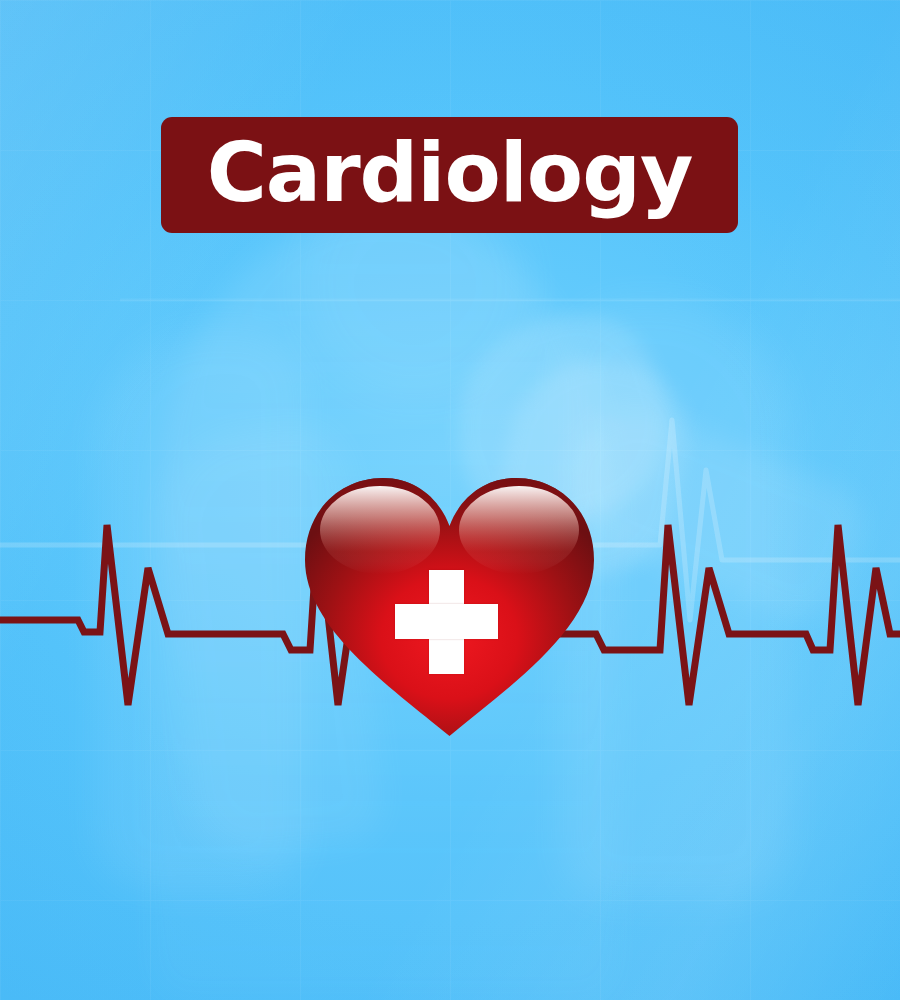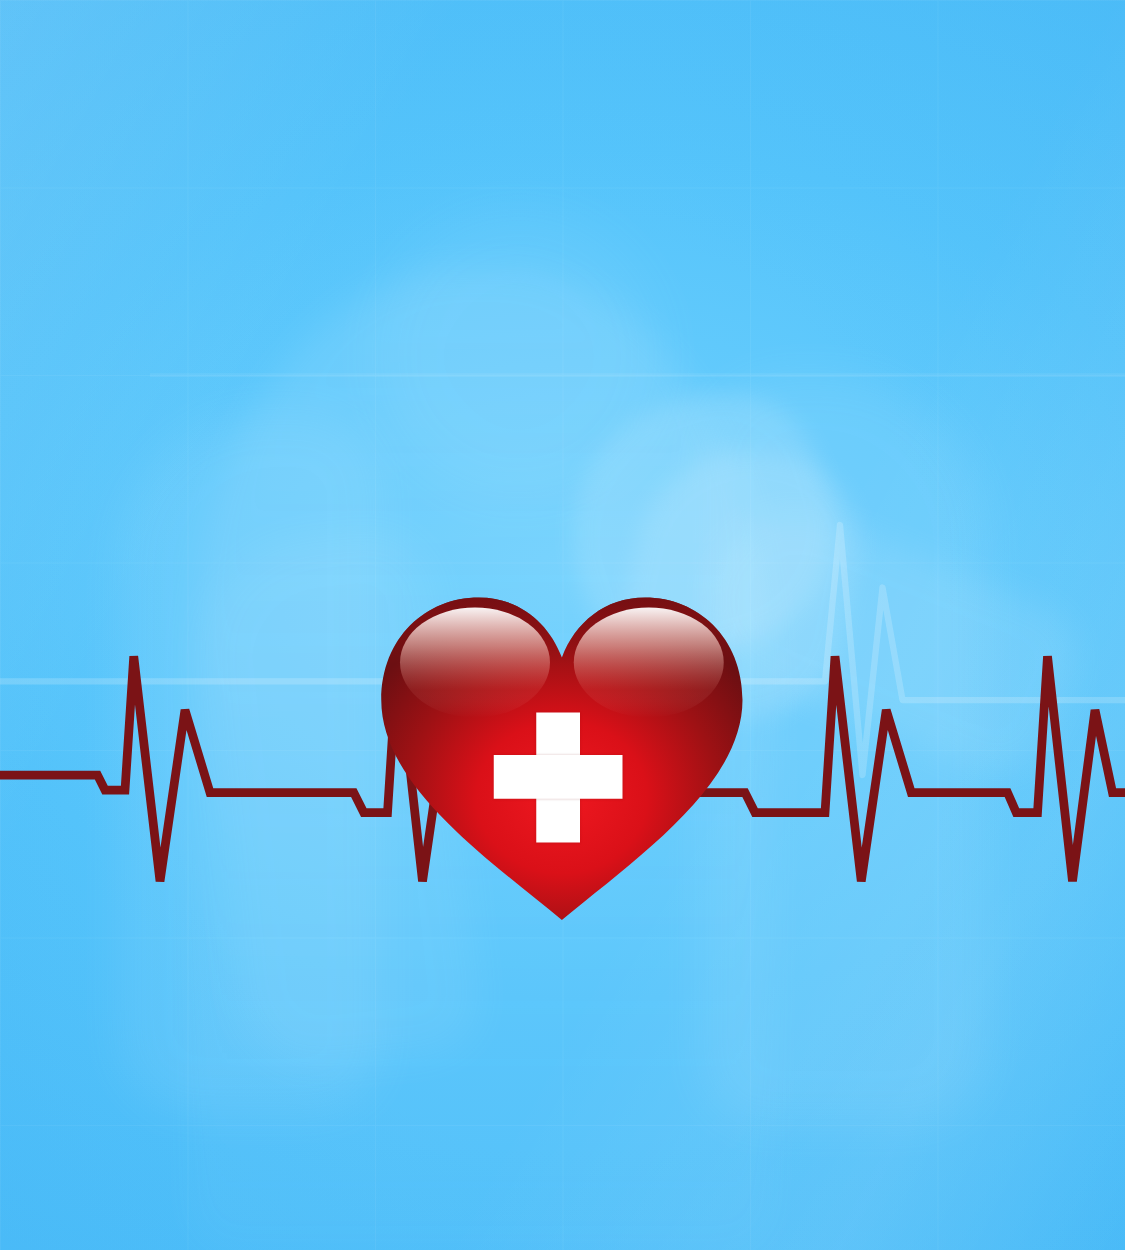--- a/index.html
+++ b/index.html
@@ -204,20 +204,23 @@
   <div class="ghost ghost-hand-a"></div>
   <div class="ghost ghost-hand-b"></div>
 
   <svg class="bg-ecg" viewBox="0 0 900 1000">
     <path d="M 0 545 L 640 545 L 660 545 L 672 420 L 690 620 L 706 470 L 722 560 L 900 560" fill="none" stroke="#ffffff" stroke-width="5" stroke-linejoin="round"></path>
     <path d="M 120 300 L 900 300" fill="none" stroke="#ffffff" stroke-width="3" opacity="0.35"></path>
   </svg>
   <div class="bg-sheen"></div>
   <div class="bg-vignette"></div>
 
+  <div class="banner">
+    <div class="banner-text">Cardiology</div>
+  </div>
 
   <svg class="ecg" viewBox="0 0 900 300">
     <path id="ecg-path" fill="none" stroke="#7B1316" stroke-width="7" stroke-linejoin="miter" stroke-linecap="butt" d="M 0 140 L 78 140 L 84 152 L 100 152 L 107 45 L 128 225 L 148 88 L 168 154 L 283 154 L 291 170 L 310 170 L 318 45 L 338 225 L 358 88 L 378 154 L 596 154 L 604 170 L 660 170 L 668 45 L 689 225 L 709 88 L 729 154 L 806 154 L 813 170 L 830 170 L 838 45 L 858 225 L 876 88 L 890 154 L 900 154"></path>
   </svg>
 
   <div class="heart-wrap">
     <svg class="heart-svg" viewBox="0 0 305 275">
       <defs>
         <radialGradient id="heartFill" cx="50%" cy="62%" r="62%">
           <stop offset="0%" stop-color="#ef1820"></stop>

